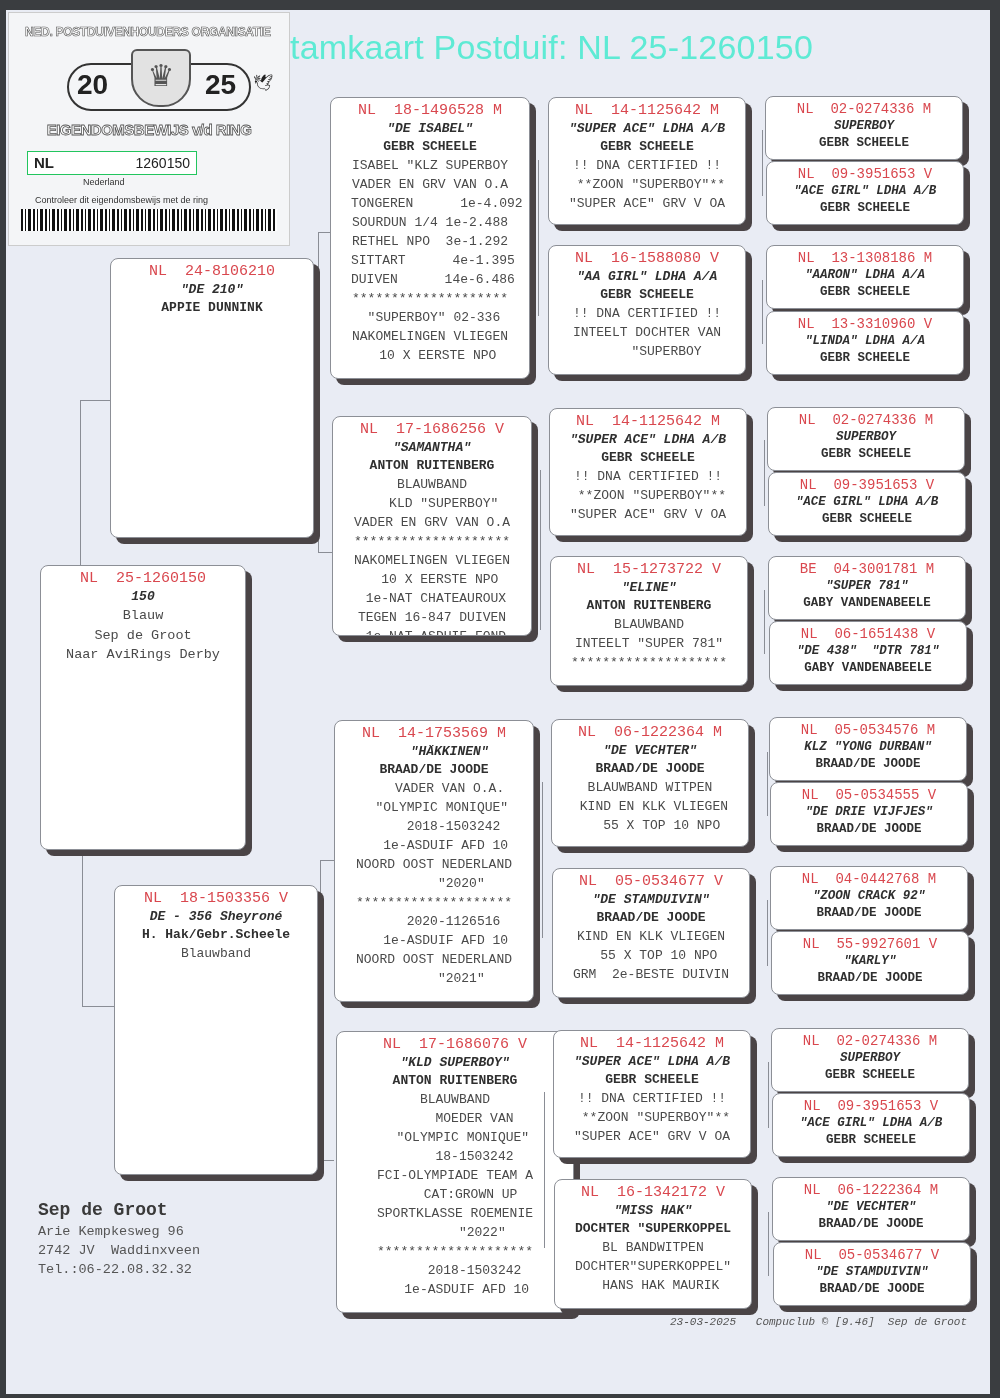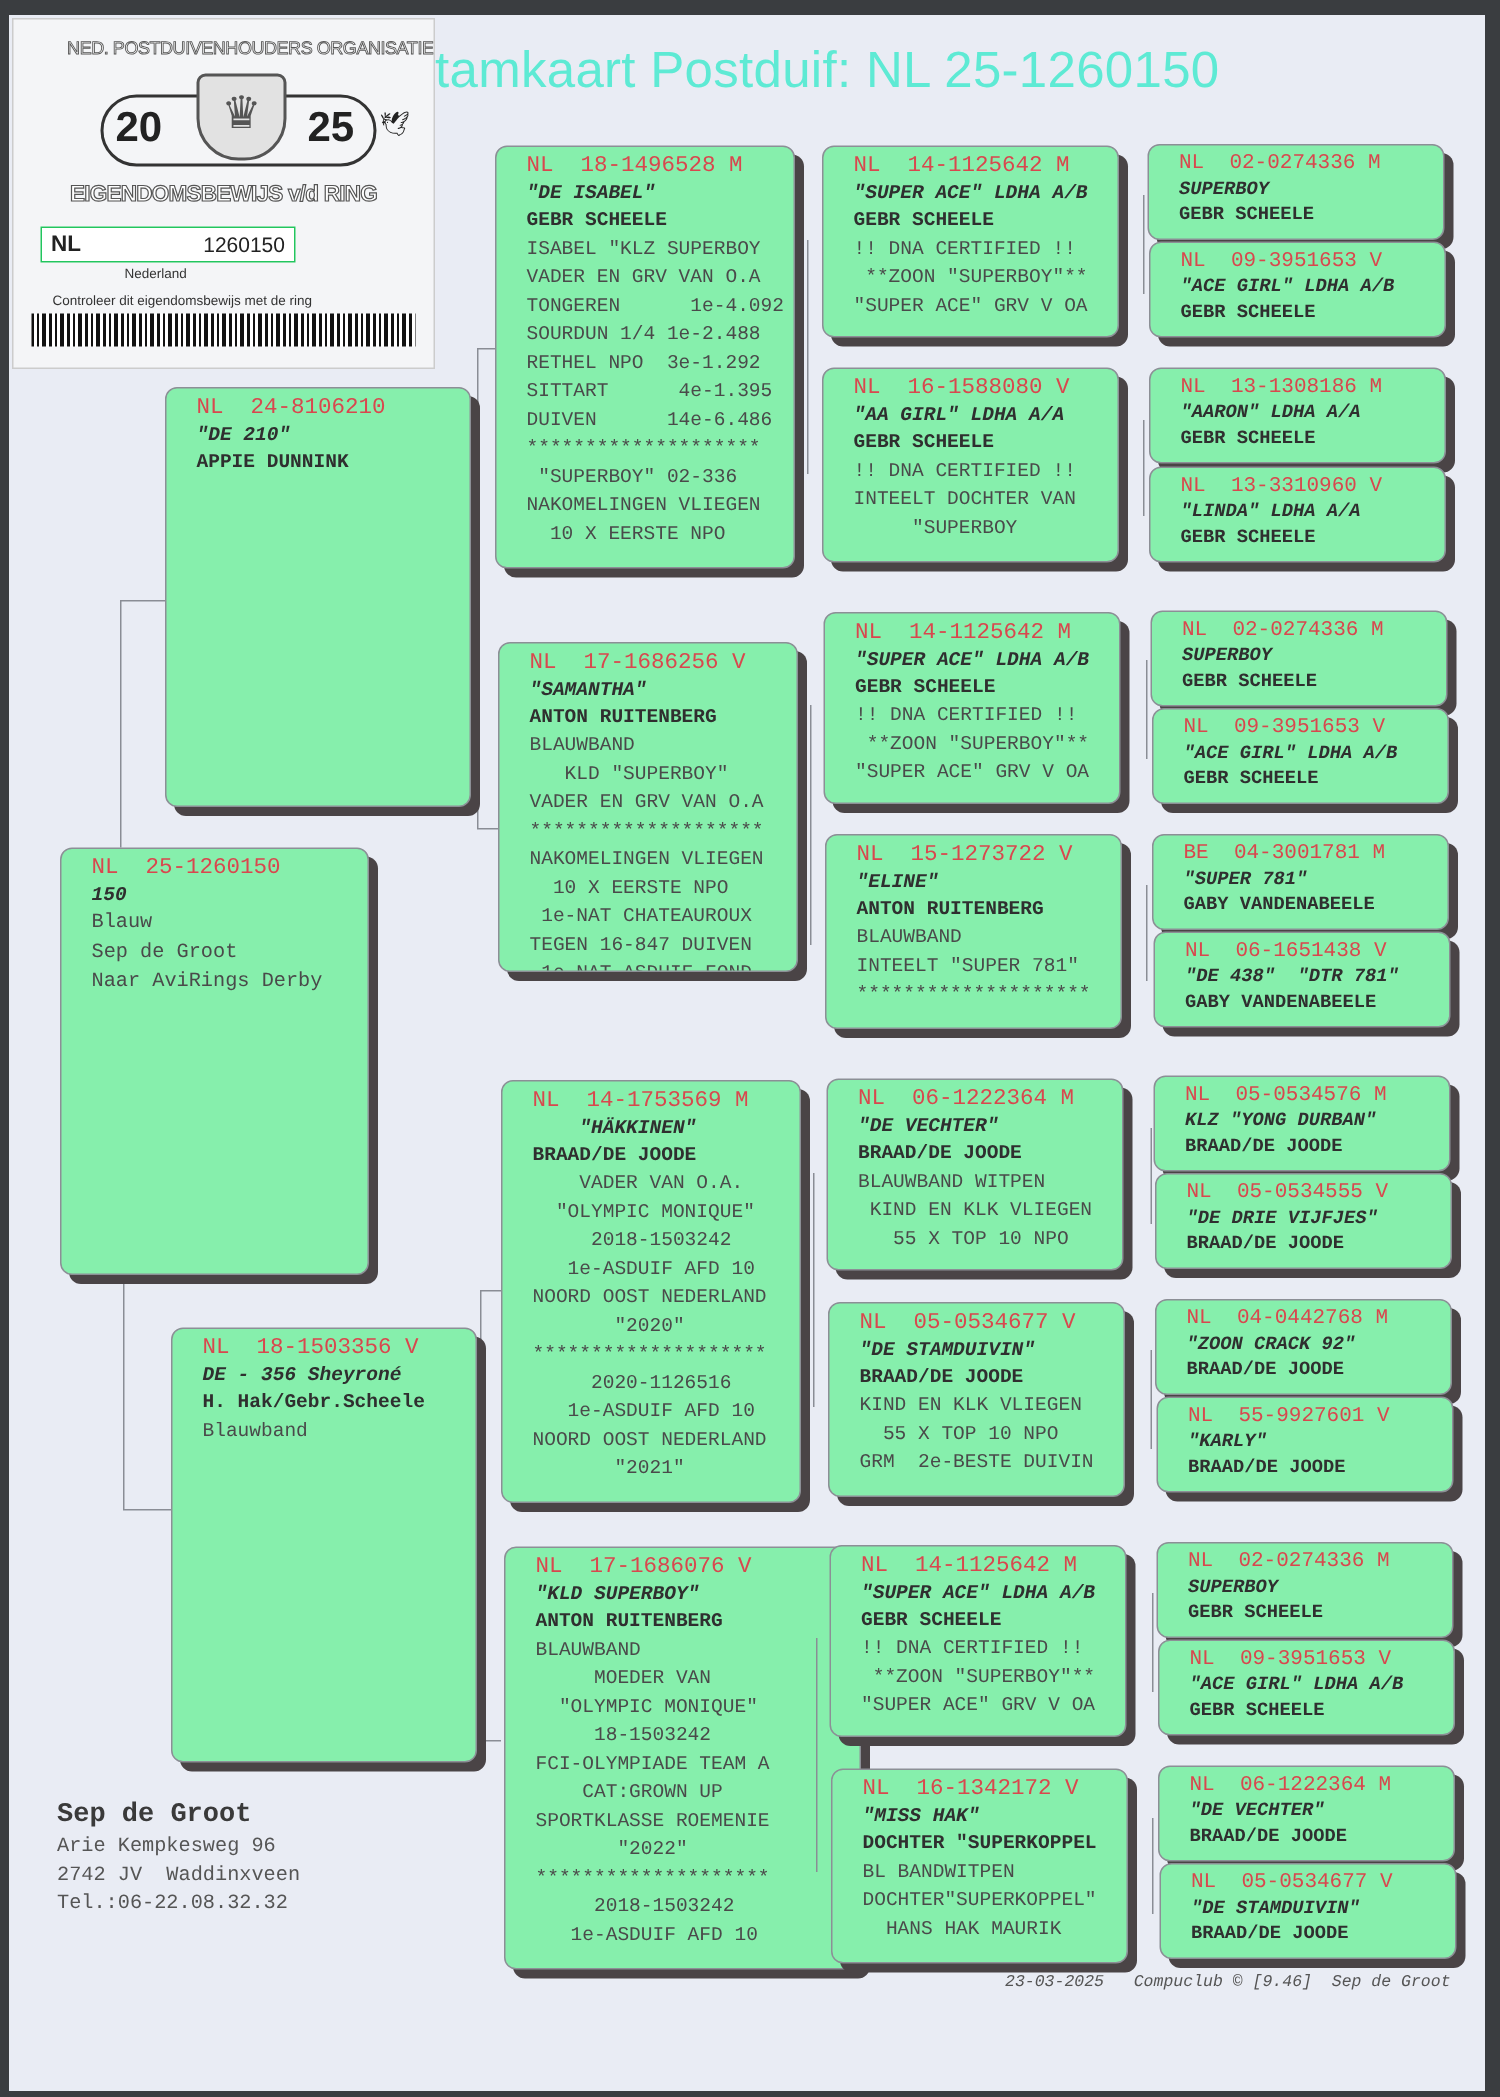--- a/index.html
+++ b/index.html
@@ -1,30 +1,30 @@
 <!DOCTYPE html>
 <html><head>
 <meta charset="utf-8">
 <style>
   html, body { margin:0; padding:0; }
   body { width:1000px; height:1398px; background:#3a3d40; position:relative; overflow:hidden; font-family:"Liberation Mono", "DejaVu Sans Mono", monospace; }
   .page { position:absolute; left:6px; top:10px; width:984px; height:1384px; background:#e9ecf4; }
   .title { position:absolute; left:290px; top:28px; font-family:"Liberation Sans", sans-serif; font-size:34px; color:#5eead4; letter-spacing:0.2px; }
   .line { position:absolute; background:#8a8d95; }
-  .card { position:absolute; background:#86efac; border:1px solid #8c8f96; border-radius:8px; box-shadow:6px 6px 0 #4a4446; padding:3px 20px; box-sizing:border-box; overflow:hidden; }
+  .card { position:absolute; background:#ffffff; border:1px solid #8c8f96; border-radius:8px; box-shadow:6px 6px 0 #4a4446; padding:3px 20px; box-sizing:border-box; overflow:hidden;text-align:center; }
   .card .ring { color:#d9474e; font-size:15px; line-height:19px; white-space:pre; }
   .card .name { font-weight:bold; font-style:italic; color:#2f2f2f; font-size:13px; line-height:18px; white-space:pre; }
   .card .owner { font-weight:bold; color:#2f2f2f; font-size:13px; line-height:18px; white-space:pre; }
   .card .info { color:#4a4a4a; font-size:13px; line-height:19px; white-space:pre; }
   .small .ring { font-size:14px; line-height:18px; }
   .small .name, .small .owner { font-size:12.5px; line-height:17px; }
   .subject .info { font-size:13.5px; line-height:19.5px; }
   
   .label { position:absolute; left:8px; top:12px; width:280px; height:232px; background:#f4f5f7; border:1px solid #ccc; font-family:"Liberation Sans", sans-serif; overflow:hidden; }
-  .label .org { position:absolute; left:16px; right:0; top:12px; text-align:right; font-weight:normal; font-size:12px; color:#fff; -webkit-text-stroke:0.6px #555; letter-spacing:-0.3px; }
+  .label .org { position:absolute; left:16px; right:0; top:12px; text-align:left; font-weight:bold; font-size:12px; color:#fff; -webkit-text-stroke:0.6px #555; letter-spacing:-0.3px; }
   .label .yearbox { position:absolute; left:58px; top:50px; width:180px; height:44px; border:2px solid #333; border-radius:24px; }
   .label .y1 { position:absolute; left:68px; top:56px; font-size:28px; font-weight:bold; color:#222; }
   .label .y2 { position:absolute; left:196px; top:56px; font-size:28px; font-weight:bold; color:#222; }
   .label .crest { position:absolute; left:122px; top:36px; width:56px; height:54px; border:2px solid #555; border-radius:6px 6px 28px 28px; background:#e2e2e2; font-size:30px; text-align:center; line-height:50px; color:#555; }
   .label .dove { position:absolute; left:244px; top:60px; font-size:16px; color:#222; }
   .label .eig { position:absolute; left:0; right:0; top:108px; text-align:center; font-size:15px; font-weight:bold; color:#fff; -webkit-text-stroke:0.8px #555; letter-spacing:-0.5px; }
   .label .ringbox { position:absolute; left:18px; top:138px; width:168px; height:22px; background:#fff; border:1px solid #22c55e; }
   .label .nl { position:absolute; left:6px; top:2px; font-size:15px; font-weight:bold; color:#222; }
   .label .num { position:absolute; right:6px; top:3px; font-size:14px; color:#222; }
   .label .npo { position:absolute; left:200px; top:124px; font-size:9px; line-height:20px; color:#222; }
@@ -108,21 +108,21 @@
   <div class="info">SOURDUN 1/4 1e-2.488</div>
   <div class="info">RETHEL NPO  3e-1.292</div>
   <div class="info">SITTART      4e-1.395</div>
   <div class="info">DUIVEN      14e-6.486</div>
   <div class="info">********************</div>
   <div class="info"> "SUPERBOY" 02-336</div>
   <div class="info">NAKOMELINGEN VLIEGEN</div>
   <div class="info">  10 X EERSTE NPO</div>
 </div>
 
-<div class="card" style="left:332px;top:428px;width:200px;height:220px">
+<div class="card" style="left:332px;top:416px;width:200px;height:220px">
   <div class="ring">NL  17-1686256 V</div>
   <div class="name">"SAMANTHA"</div>
   <div class="owner">ANTON RUITENBERG</div>
   <div class="info">BLAUWBAND</div>
   <div class="info">   KLD "SUPERBOY"</div>
   <div class="info">VADER EN GRV VAN O.A</div>
   <div class="info">********************</div>
   <div class="info">NAKOMELINGEN VLIEGEN</div>
   <div class="info">  10 X EERSTE NPO</div>
   <div class="info"> 1e-NAT CHATEAUROUX</div>

